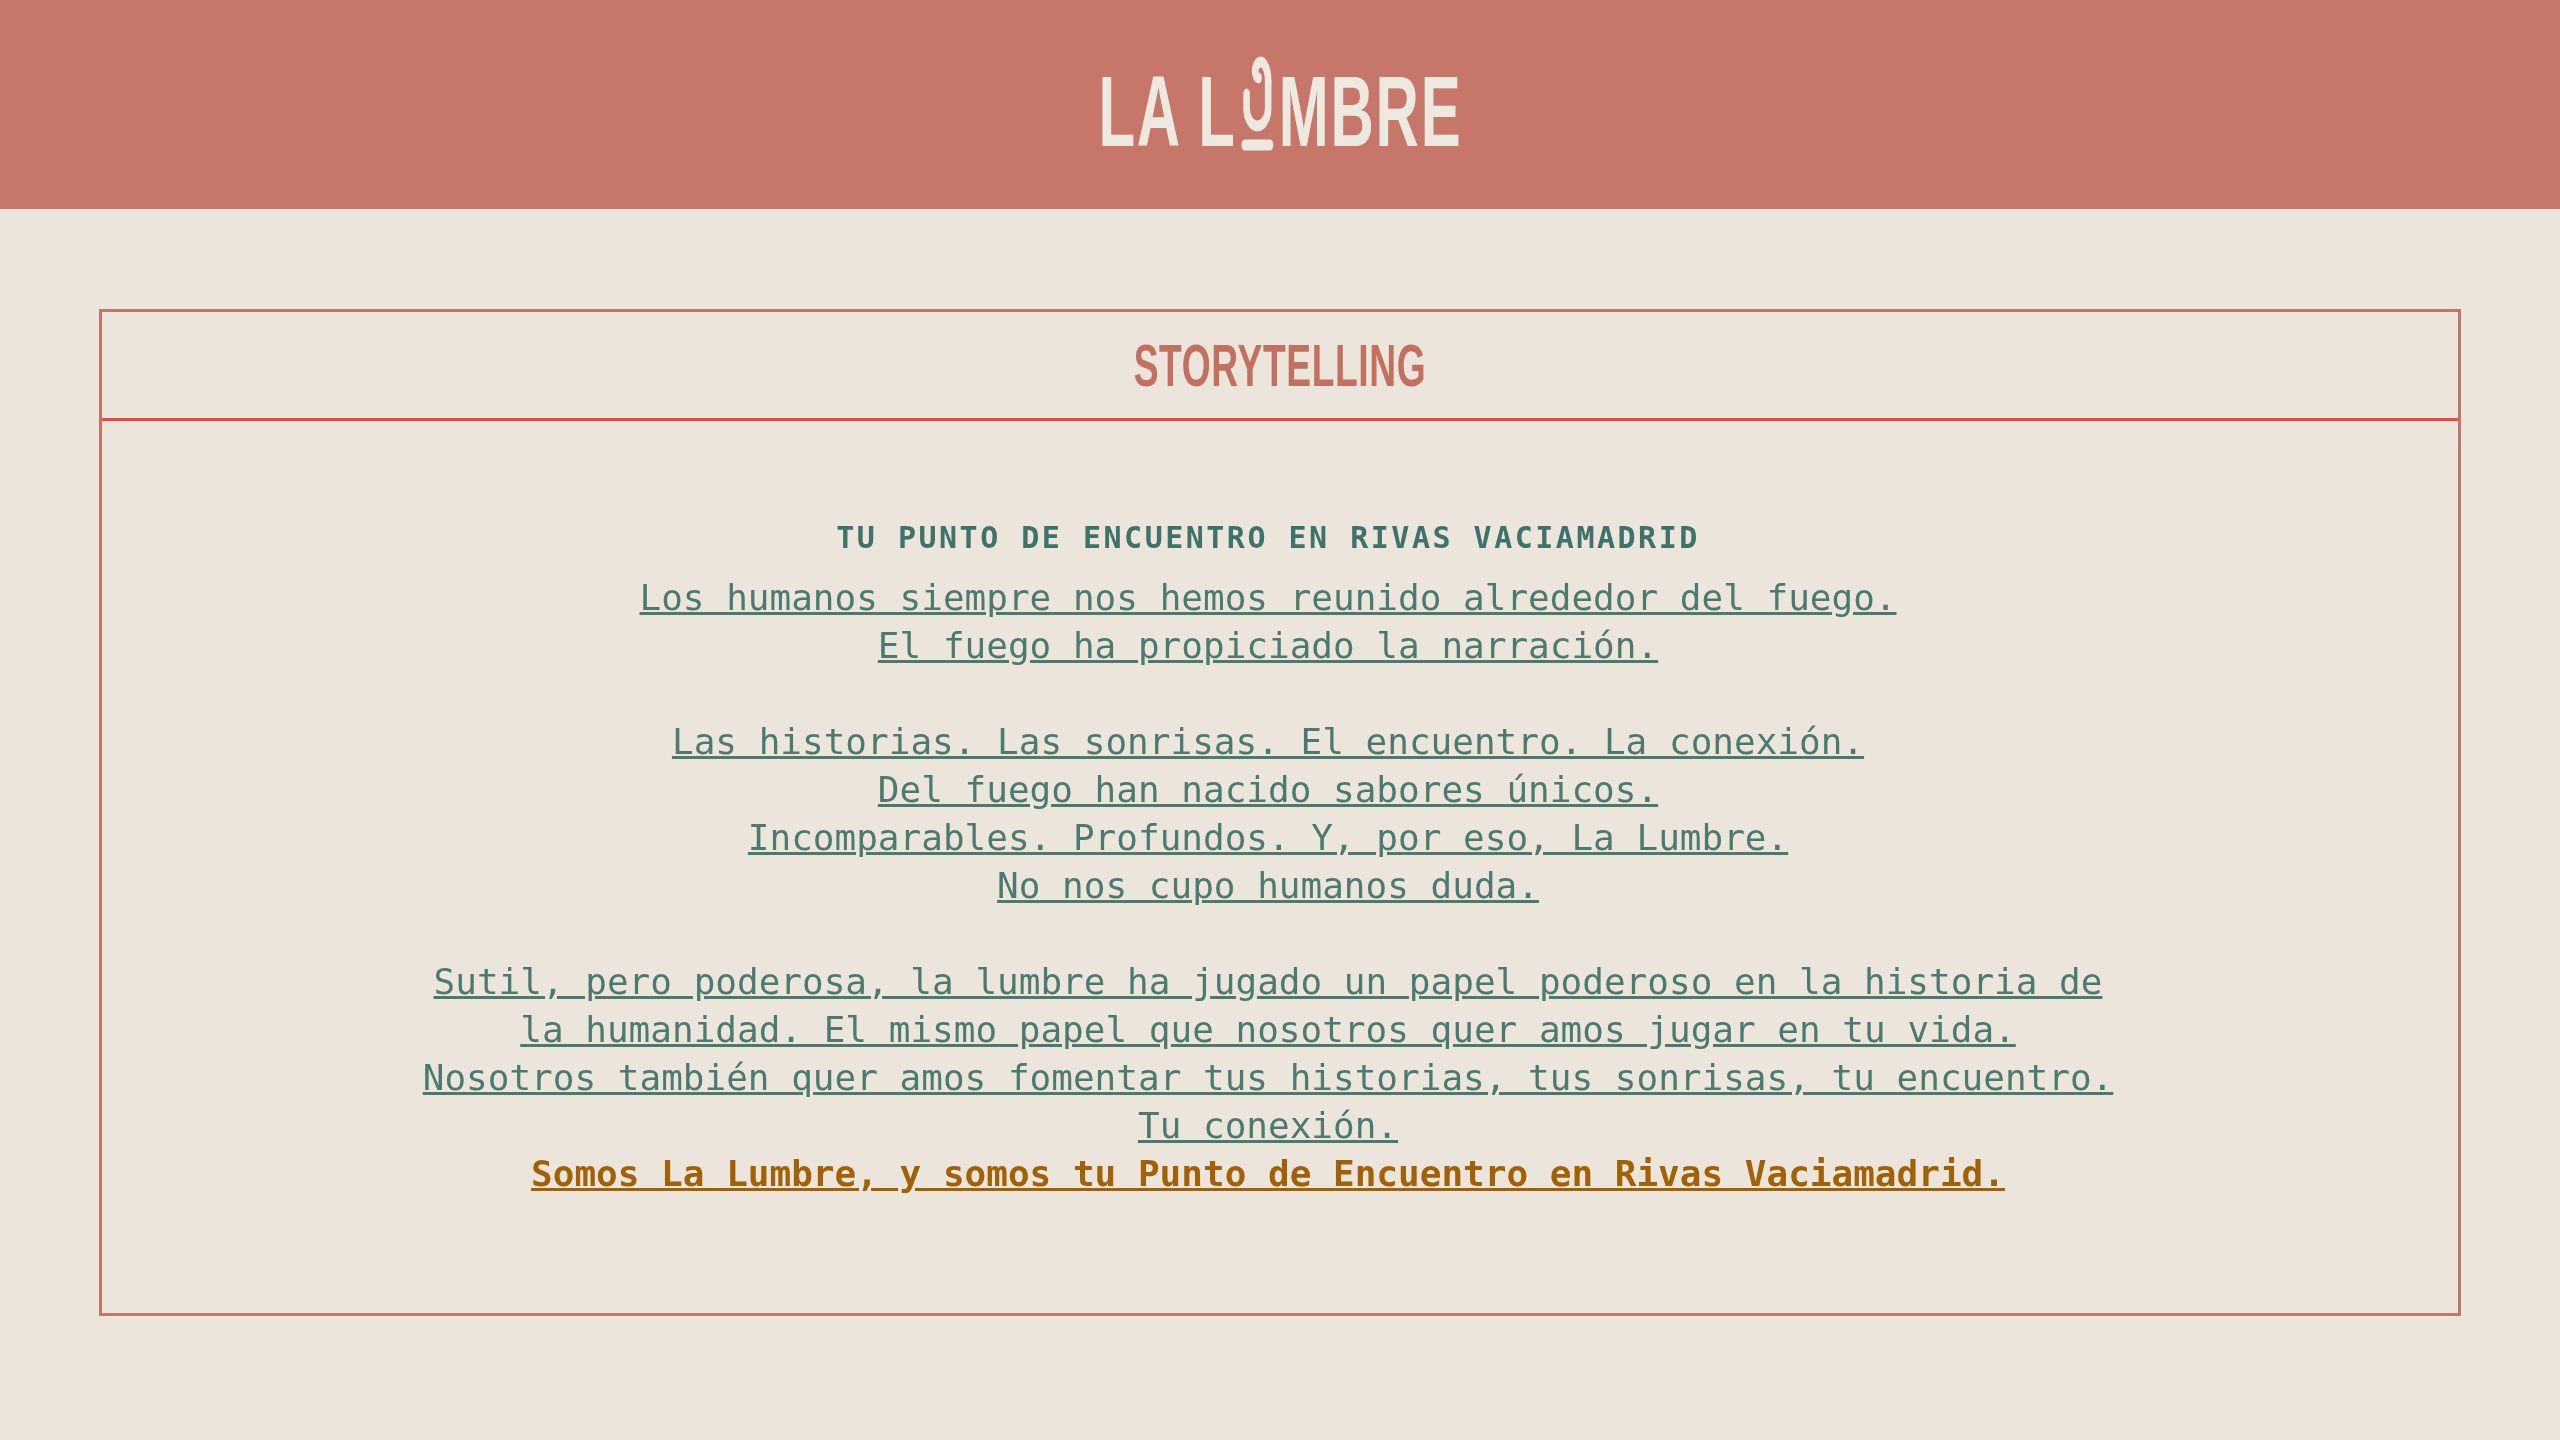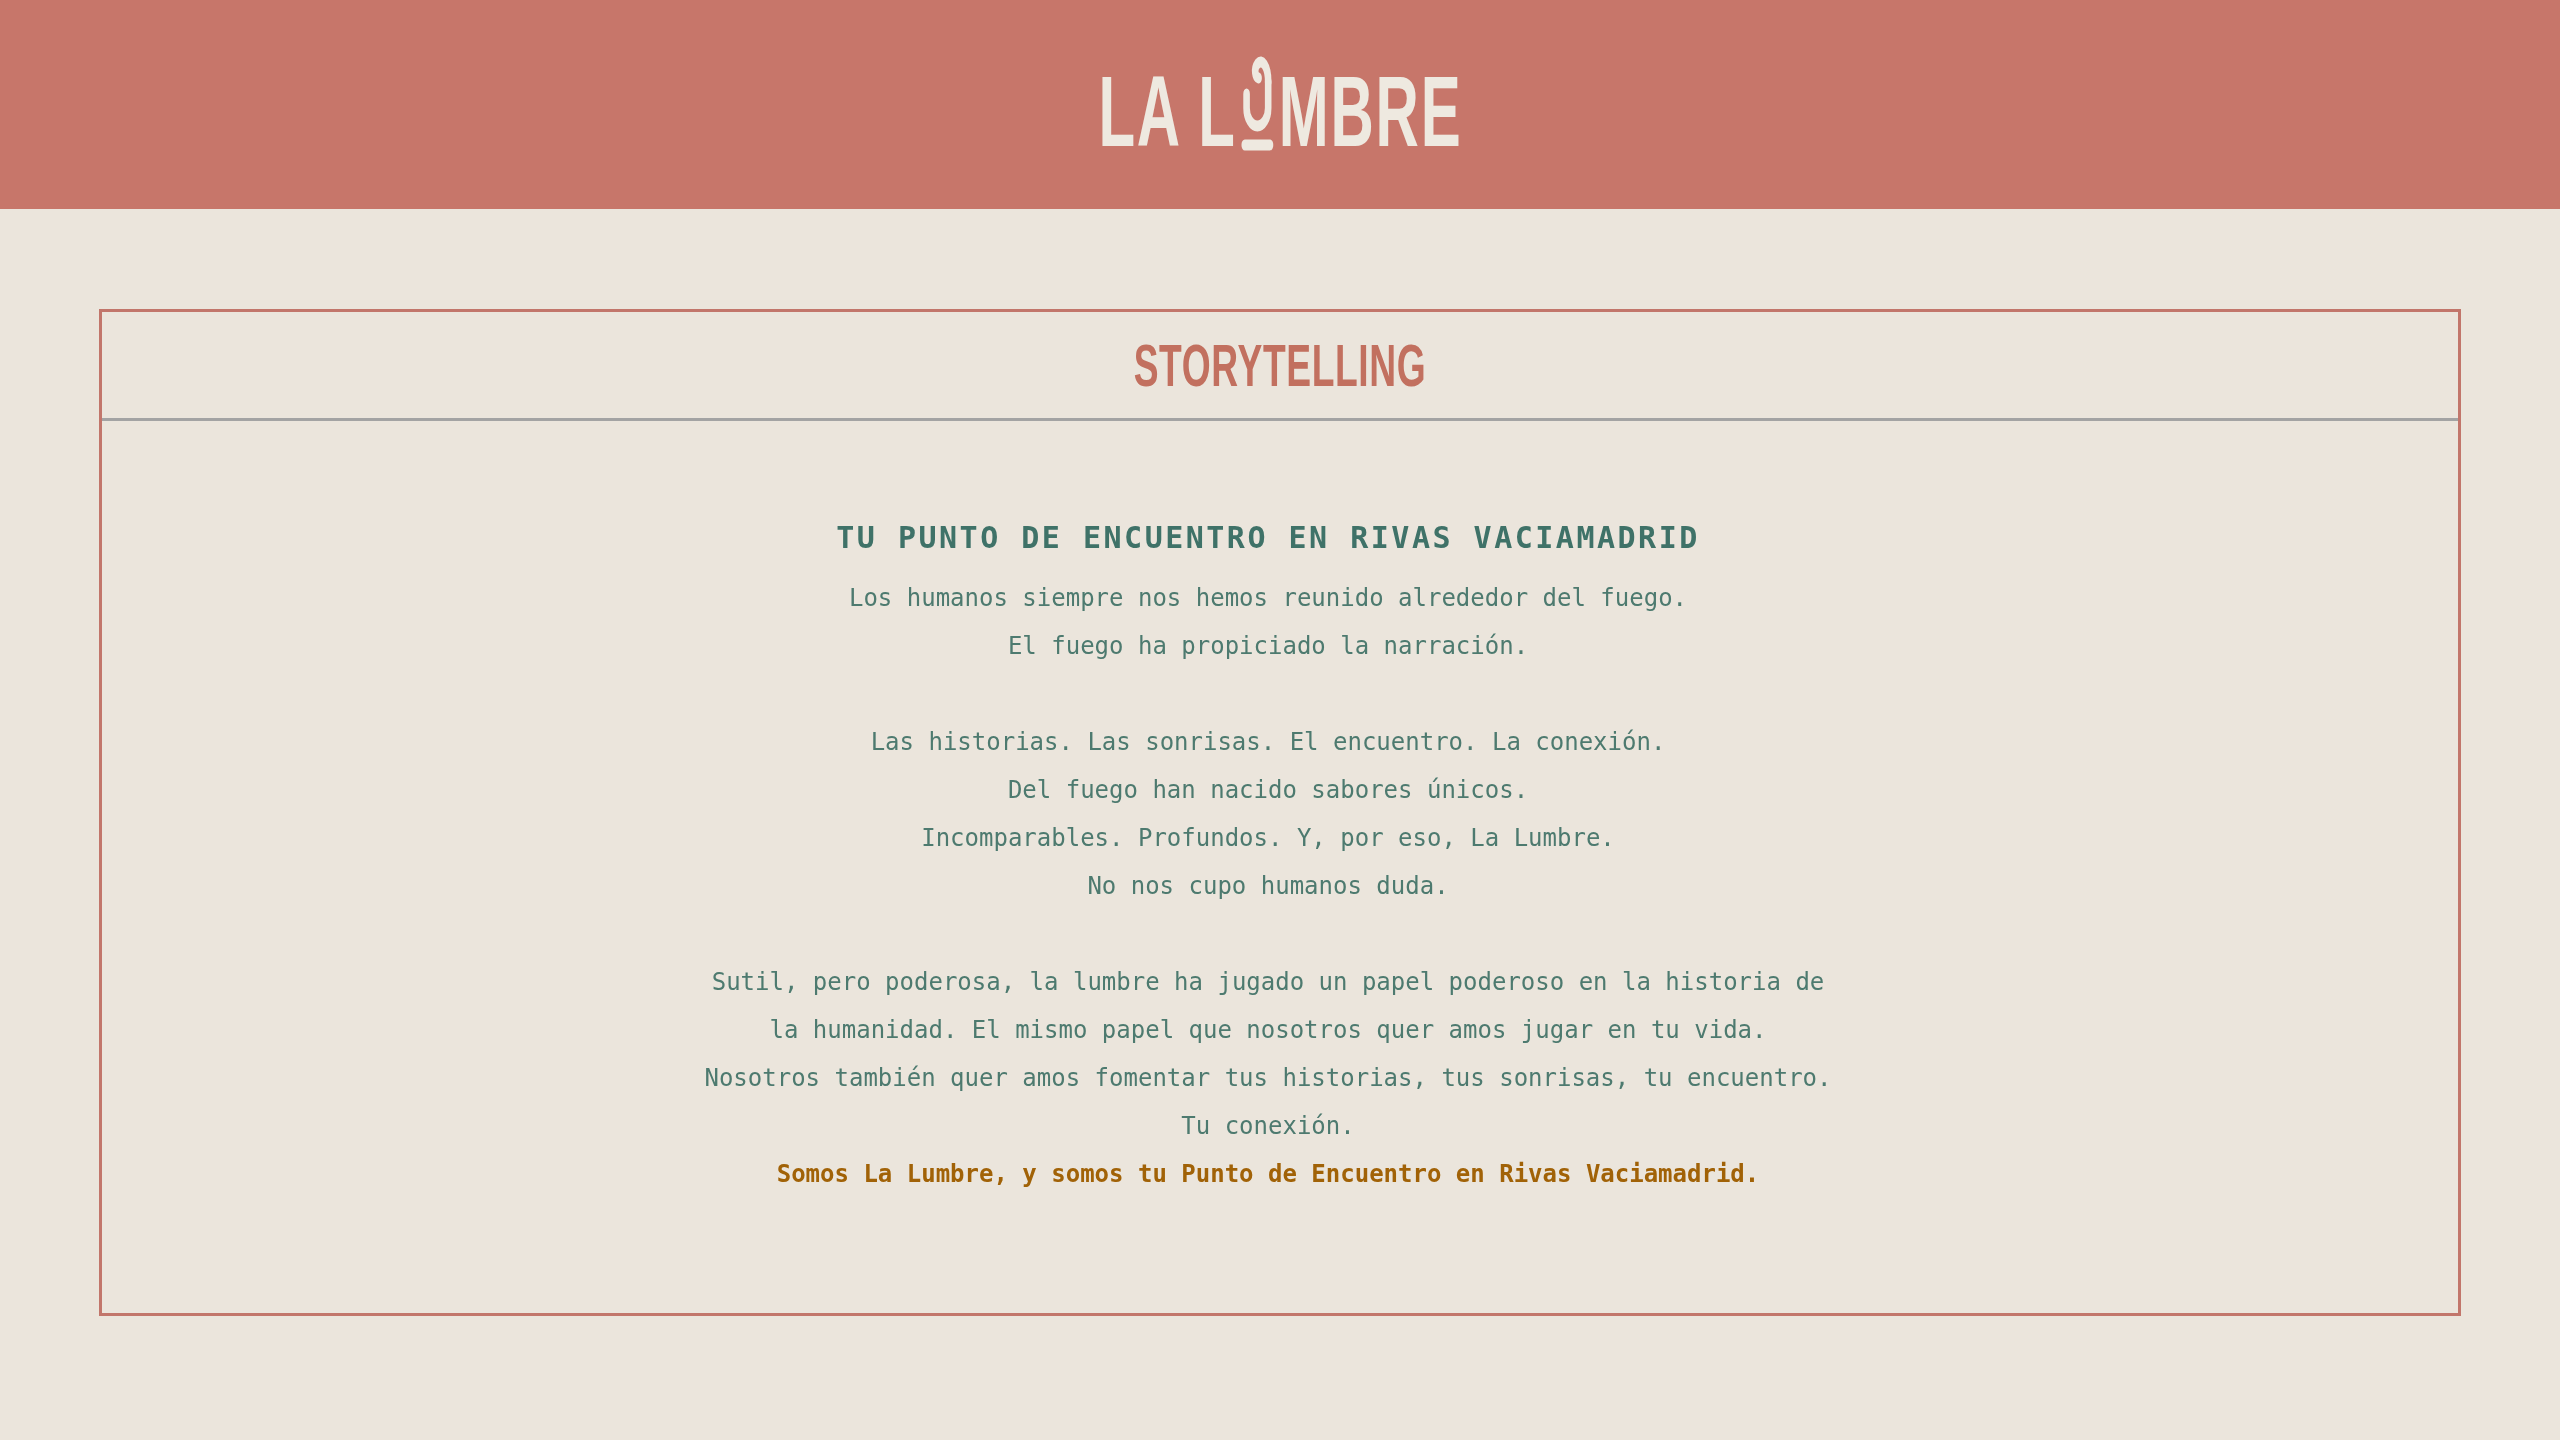--- a/index.html
+++ b/index.html
@@ -37,21 +37,21 @@
 
   
   .card {
     width: 2362px;
     margin: 100px auto 0 auto;
     border: 3px solid #C2766B;
     background: transparent;
   }
   .card-title-bar {
     height: 109px;
-    border-bottom: 3px solid #a3a3a3;
+    border-bottom: 3px solid #ef4444;
     display: flex; align-items: center; justify-content: center;
   }
   .card-title {
     font-family: "Liberation Sans", sans-serif;
     font-weight: 700;
     font-size: 60px;
     letter-spacing: 1px;
     color: #C2705F;
     transform: scaleX(0.62);
     transform-origin: center;
@@ -66,24 +66,25 @@
     font-weight: 700;
     font-size: 30px;
     line-height: 48px;
     letter-spacing: 2.5px;
     color: #3F7268;
     margin-bottom: 12px;
   }
   .para { margin-bottom: 48px; }
   .para:last-child { margin-bottom: 0; }
   .line {
-    font-size: 24px;
+    font-size: 36px;
     line-height: 48px;
     color: #4D7A6F;
     white-space: nowrap;
+    text-decoration: underline;
   }
   .line.bold {
     font-weight: 700;
     color: #a16207;
   }
 </style>
 </head>
 <body>
 
 <div>

